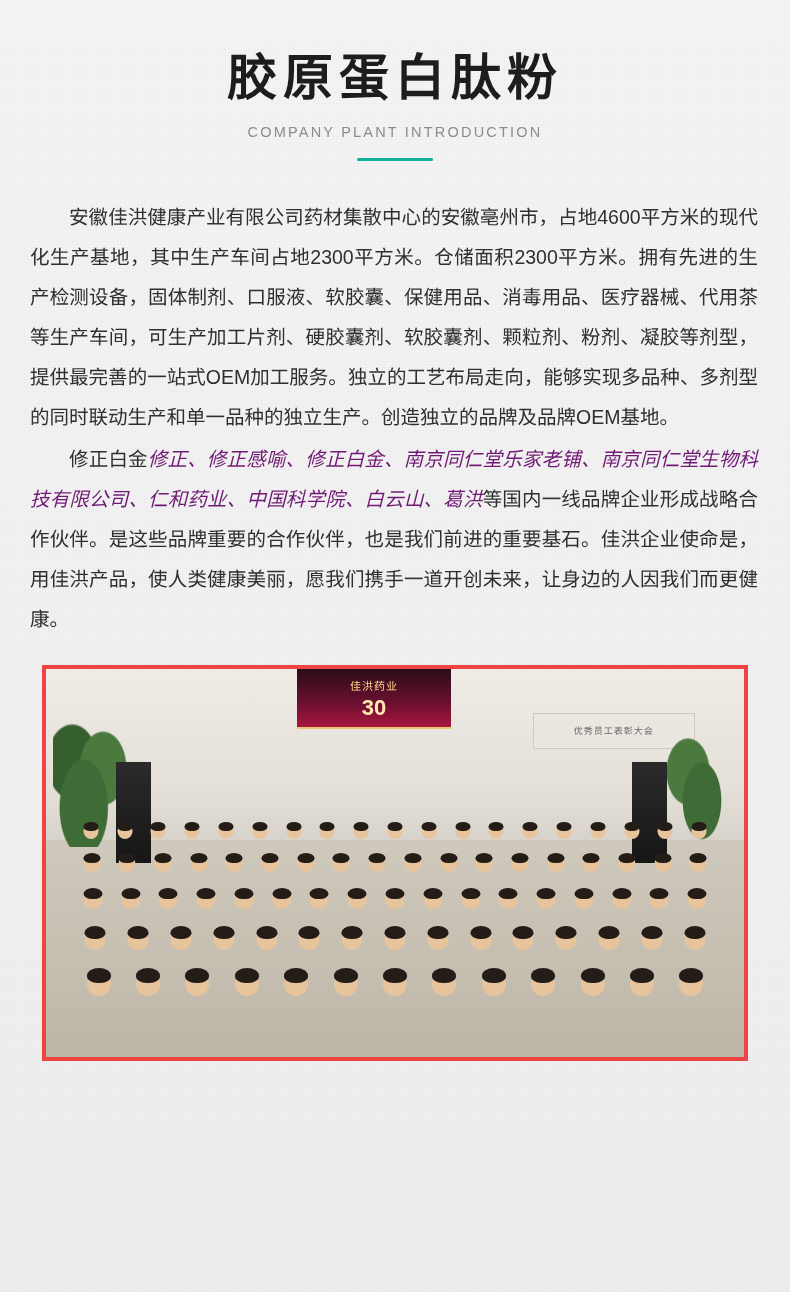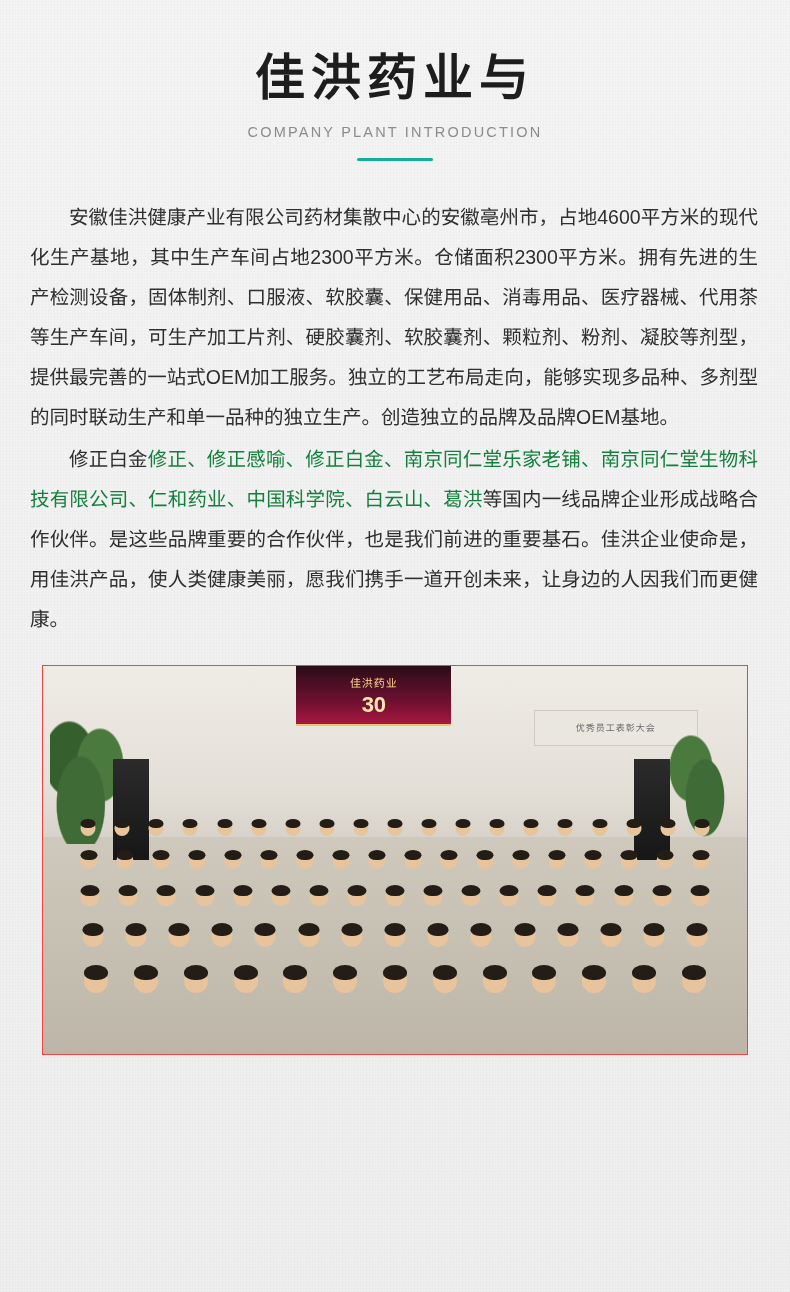--- a/index.html
+++ b/index.html
@@ -66,26 +66,27 @@
     line-height: 40px;
     color: #2f2f2f;
     text-align: justify;
     text-justify: inter-ideograph;
   }
   .para {
     margin: 0 2px 2px 0;
     text-indent: 2em;
   }
   .hl {
-    color: #15803d;
+    color: #701a75;
+    font-style: italic;
   }
   .photo-wrap {
     margin: 26px 42px 0 42px;
     height: 388px;
-    border: 1px solid #ef4444;
+    border: 4px solid #ef4444;
     background: #c9c6bf;
     position: relative;
     overflow: hidden;
   }
   
   .ph-wall {
     position: absolute;
     left: 0; right: 0; top: 0; height: 44%;
     background: linear-gradient(180deg, #efece6 0%, #e4e0d8 70%, #d8d3ca 100%);
   }
@@ -207,21 +208,21 @@
   .person.tan  .body { background: #8d7a5e; }
 </style>
 </head>
 <body>
 
 <div class="texture"></div>
 
 <div class="page">
 
   <div class="header">
-    <h1 class="title-cn">佳洪药业与</h1>
+    <h1 class="title-cn">胶原蛋白肽粉</h1>
     <div class="title-en">COMPANY PLANT INTRODUCTION</div>
     <div class="divider"></div>
   </div>
 
   <div class="body-text">
     <p class="para">
       <span>安徽佳洪健康产业有限公司药材集散中心的安徽亳州市，占地4600平方米的现代化生产基地，其中生产车间占地2300平方米。仓储面积2300平方米。拥有先进的生产检测设备，固体制剂、口服液、软胶囊、保健用品、消毒用品、医疗器械、代用茶等生产车间，可生产加工片剂、硬胶囊剂、软胶囊剂、颗粒剂、粉剂、凝胶等剂型，提供最完善的一站式OEM加工服务。独立的工艺布局走向，能够实现多品种、多剂型的同时联动生产和单一品种的独立生产。创造独立的品牌及品牌OEM基地。</span>
     </p>
     <p class="para">
       <span>修正白金</span><span class="hl">修正、修正感喻、修正白金、南京同仁堂乐家老铺、南京同仁堂生物科技有限公司、仁和药业、中国科学院、白云山、葛洪</span><span>等国内一线品牌企业形成战略合作伙伴。是这些品牌重要的合作伙伴，也是我们前进的重要基石。佳洪企业使命是，用佳洪产品，使人类健康美丽，愿我们携手一道开创未来，让身边的人因我们而更健康。</span>

